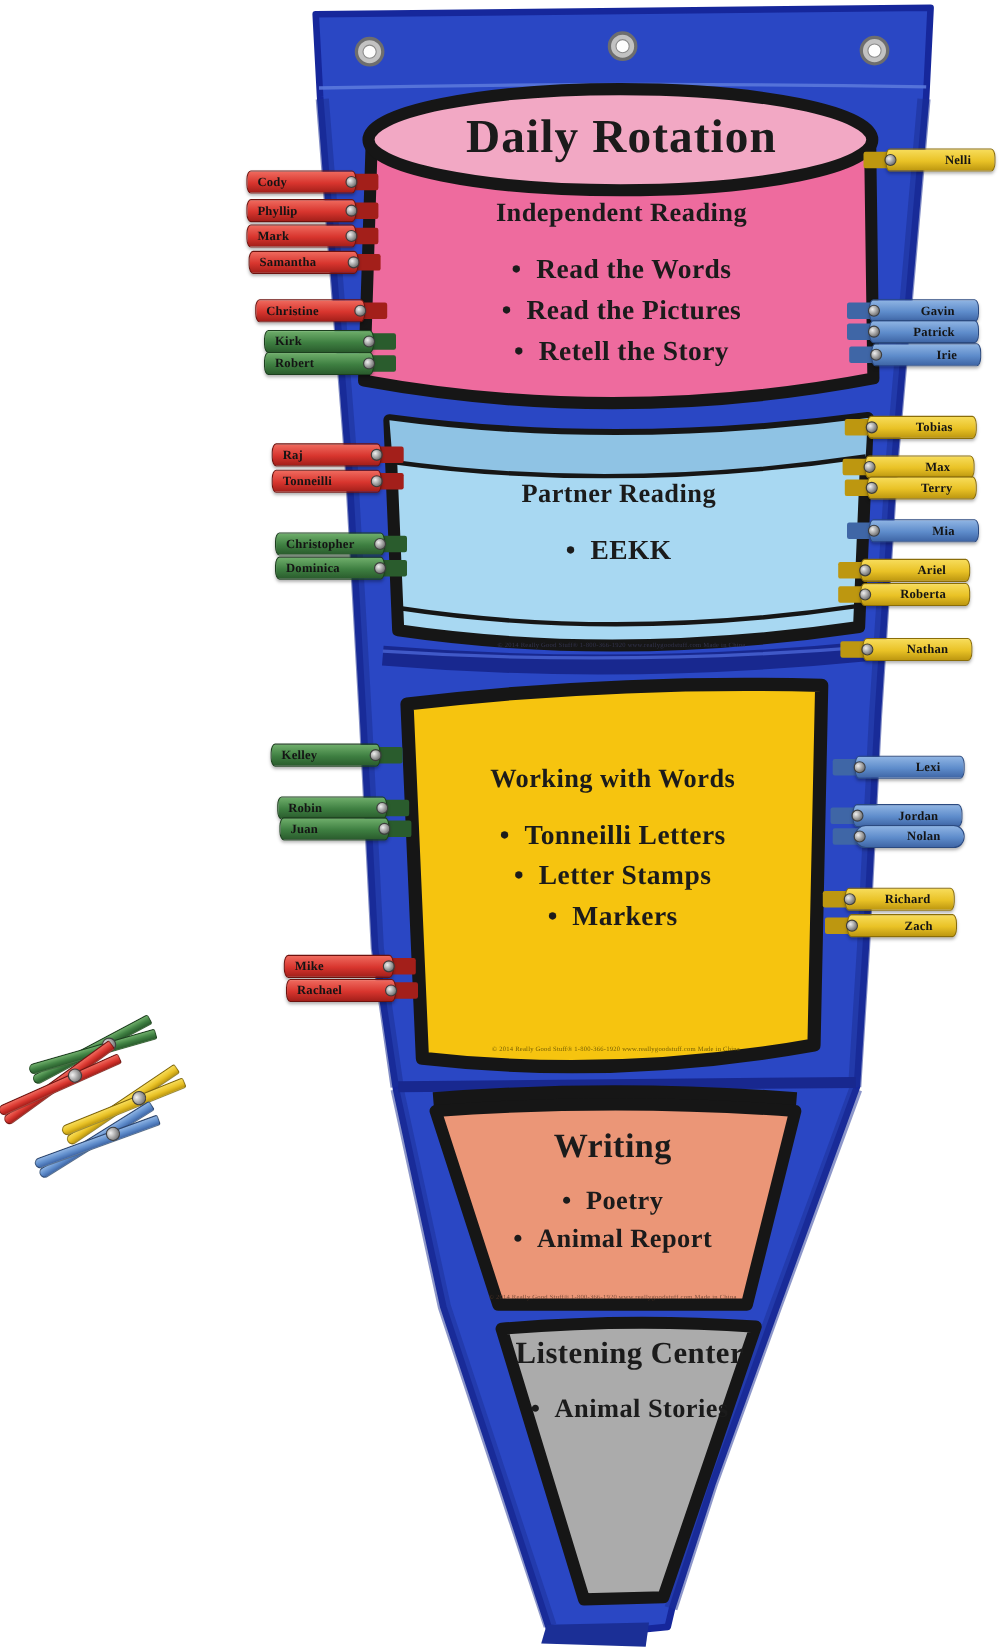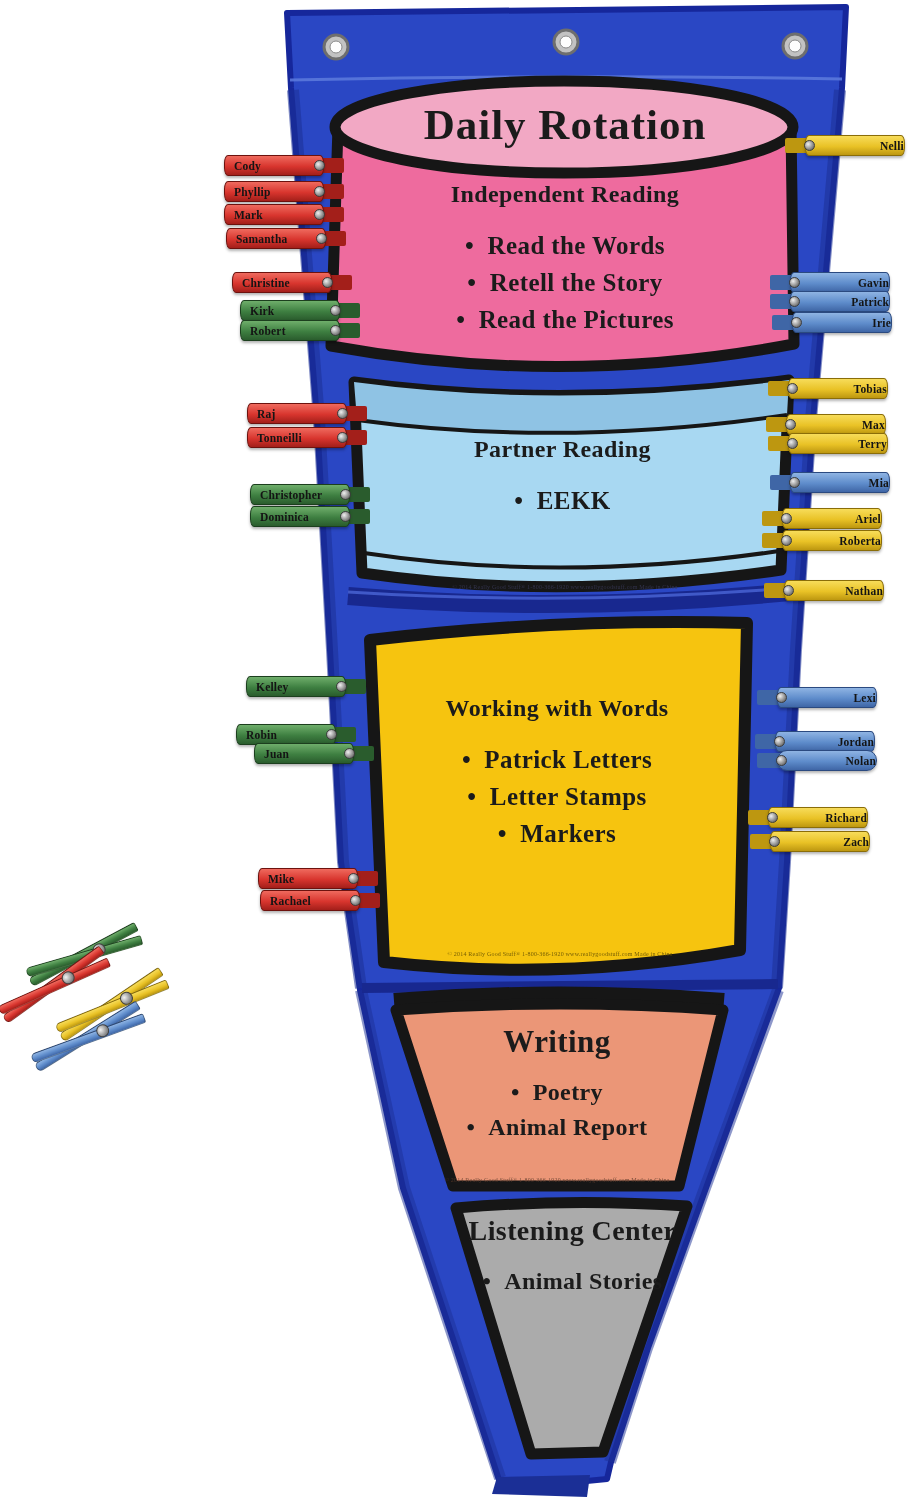--- a/index.html
+++ b/index.html
@@ -27,21 +27,21 @@
   #fine-partner{left:420px;top:584px;width:290px;}
   #fine-words{left:400px;top:951px;width:320px;color:#554400;}
   #fine-writing{left:432px;top:1177px;width:250px;color:#5a3a2a;}
 
   
   .pin{position:absolute;width:120px;height:21px;}
   .pin .body{position:absolute;top:0;height:21px;width:100px;box-sizing:border-box;
              border:1px solid rgba(0,0,0,.65);border-radius:4px/8px;display:flex;align-items:center;
              box-shadow:0 2px 3px rgba(0,0,0,.3);}
   .pin.left .body{left:0;justify-content:flex-start;padding-left:9px;}
-  .pin.right .body{right:0;justify-content:flex-end;padding-right:0;}
+  .pin.right .body{right:0;justify-content:flex-end;padding-right:21px;}
   .pin .stub{position:absolute;top:3px;height:15px;width:32px;border-radius:2px;}
   .pin.left .stub{right:0;}
   .pin.right .stub{left:0;}
   .pin .spring{position:absolute;top:5px;width:11px;height:11px;border-radius:50%;
                background:radial-gradient(circle at 35% 35%,#efefef,#8a8a8a 60%,#4f4f4f);
                border:1px solid #3d3d3d;box-sizing:border-box;}
   .pin.left .spring{left:90px;}
   .pin.right .spring{right:90px;}
   .pname{font-size:11.5px;font-weight:bold;color:#141414;white-space:nowrap;letter-spacing:.2px;}
 
@@ -106,33 +106,33 @@
     </g>
   </svg>
 
   <div id="title-block" class="sec">
     <span>Daily Rotation</span>
   </div>
 
   <div id="sec-independent" class="sec">
     <h2>Independent Reading</h2>
     <div class="blt">Read the Words</div>
+    <div class="blt">Read the Pictures</div>
     <div class="blt">Retell the Story</div>
-    <div class="blt">Read the Pictures</div>
   </div>
 
   <div id="sec-partner" class="sec">
     <h2>Partner Reading</h2>
     <div class="blt">EEKK</div>
   </div>
   <div id="fine-partner" class="fine">© 2014 Really Good Stuff®   1-800-366-1920   www.reallygoodstuff.com   Made in China</div>
 
   <div id="sec-words" class="sec">
     <h2>Working with Words</h2>
-    <div class="blt">Patrick Letters</div>
+    <div class="blt">Tonneilli Letters</div>
     <div class="blt">Letter Stamps</div>
     <div class="blt">Markers</div>
   </div>
   <div id="fine-words" class="fine">© 2014 Really Good Stuff®   1-800-366-1920   www.reallygoodstuff.com   Made in China</div>
 
   <div id="sec-writing" class="sec">
     <h2>Writing</h2>
     <div class="blt">Poetry</div>
     <div class="blt">Animal Report</div>
   </div>
@@ -221,21 +221,21 @@
         </div>
         <div class="spring"></div>
       </div>
       <div class="pin left" style="left: 246px; top: 676px;">
         <div class="stub" style="background: rgb(42, 92, 45);"></div>
         <div class="body" style="background: linear-gradient(rgb(111, 174, 107), rgb(62, 127, 65) 55%, rgb(42, 92, 45)); border-color: rgb(28, 63, 30);">
           <span class="pname">Kelley</span>
         </div>
         <div class="spring"></div>
       </div>
-      <div class="pin left" style="left: 236px; top: 724px;">
+      <div class="pin left" style="left: 252px; top: 724px;">
         <div class="stub" style="background: rgb(42, 92, 45);"></div>
         <div class="body" style="background: linear-gradient(rgb(111, 174, 107), rgb(62, 127, 65) 55%, rgb(42, 92, 45)); border-color: rgb(28, 63, 30);">
           <span class="pname">Robin</span>
         </div>
         <div class="spring"></div>
       </div>
       <div class="pin left" style="left: 254px; top: 743px;">
         <div class="stub" style="background: rgb(42, 92, 45);"></div>
         <div class="body" style="background: linear-gradient(rgb(111, 174, 107), rgb(62, 127, 65) 55%, rgb(42, 92, 45)); border-color: rgb(28, 63, 30);">
           <span class="pname">Juan</span>

